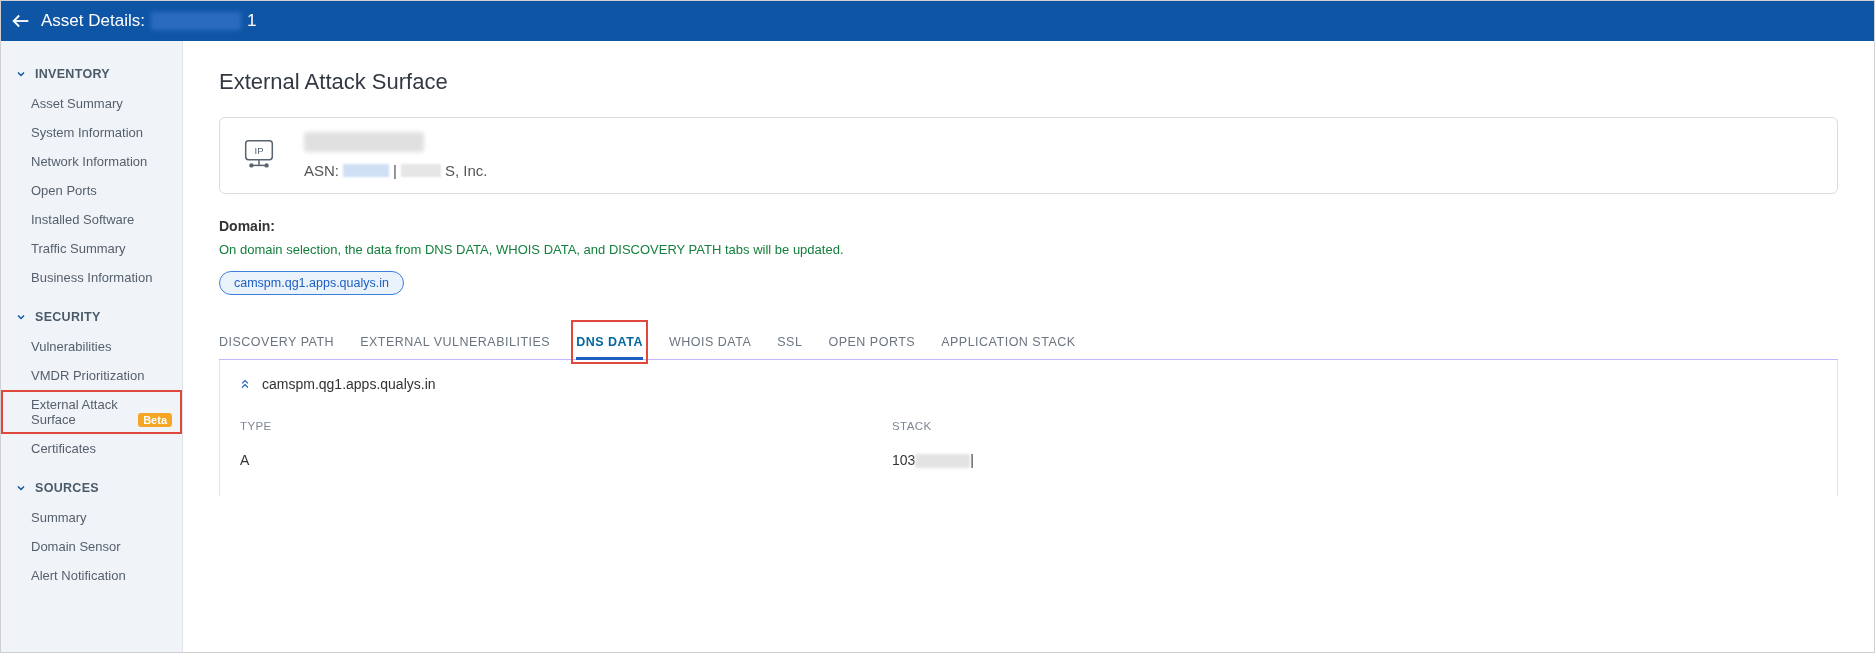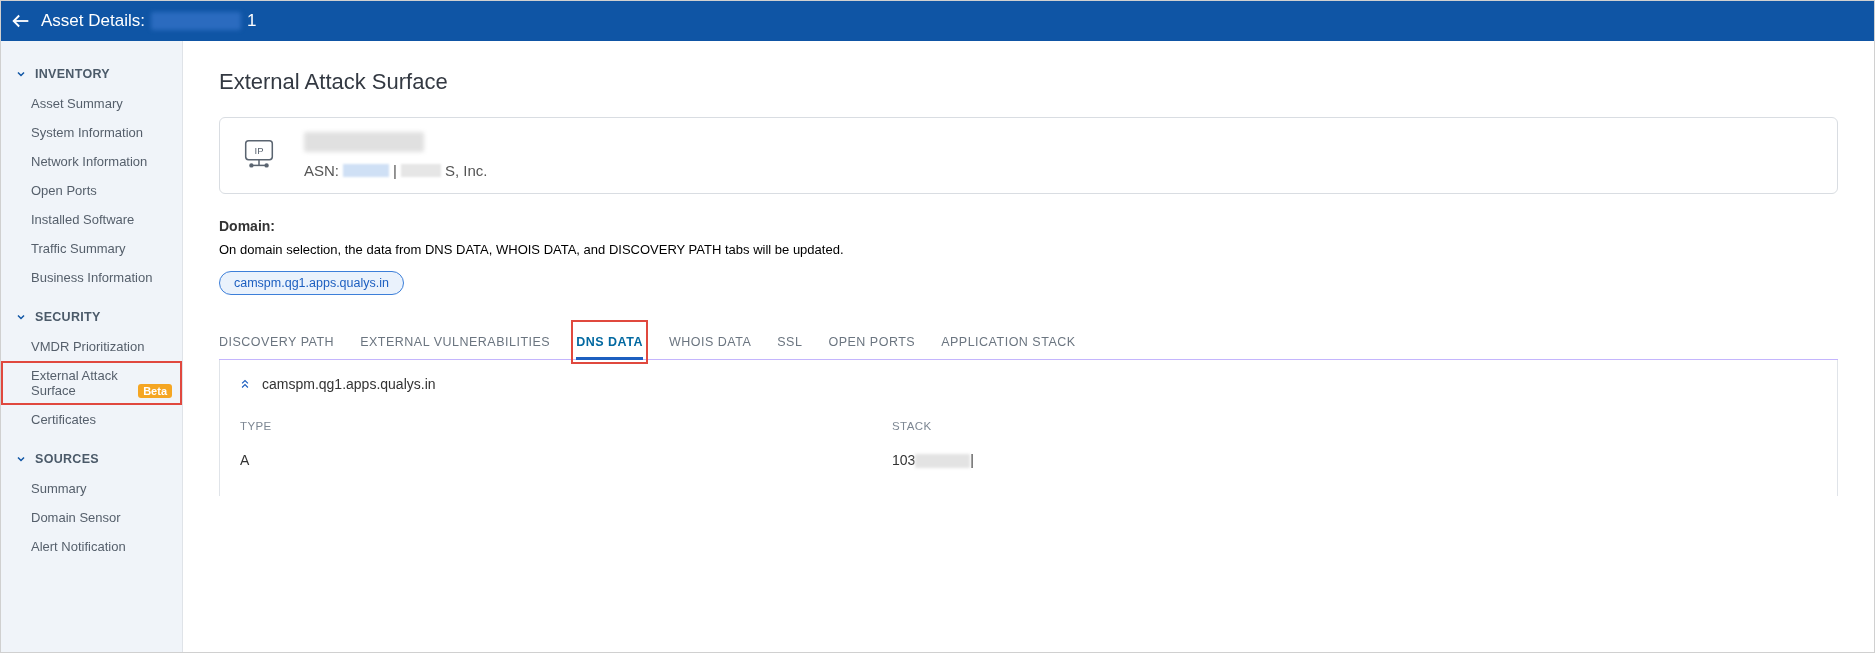--- a/index.html
+++ b/index.html
@@ -22,21 +22,21 @@
   .page-title { font-size: 22px; color:#333942; font-weight: 400; margin-bottom: 22px; }
   .info-card { border:1px solid #d9dde2; border-radius:6px; padding: 14px 18px; display:flex; align-items:center; gap:24px; }
   .ip-icon { width:42px; height:42px; display:flex; align-items:flex-start; justify-content:center;}
   .info-text .blur-ip { width:120px; height:20px; background:#e0e0e0; filter: blur(2px); border-radius:2px; margin-bottom:10px;}
   .info-text .asn-line{ font-size:15px; color:#555; display:flex; align-items:center; gap:4px;}
   .asn-blur{ display:inline-block; width:46px; height:13px; background:#cfe0f5; filter: blur(1px);}
   .org-blur{ display:inline-block; width:40px; height:13px; background:#e6e6e6; filter: blur(1px);}
 
   .domain-section { margin-top:24px; }
   .domain-label { font-size:14px; font-weight:600; color:#333; margin-bottom:4px;}
-  .domain-desc { font-size:13px; color:#000000; margin-bottom:14px;margin-top:8px;}
+  .domain-desc { font-size:13px; color:#15803d; margin-bottom:14px;margin-top:8px;}
   .domain-chip { display:inline-block; border:1px solid #3d7fd9; background:#eaf2fc; color:#1d5fc0; border-radius:14px; padding:4px 14px; font-size:12.5px; cursor:pointer;}
 
   .tabs { margin-top:30px; border-bottom:1px solid #c4b5fd; display:flex; gap:26px; }
   .tab { font-size:12.5px; letter-spacing:0.5px; color:#6b7580; padding: 10px 0; cursor:pointer; font-weight:500; position:relative;}
   .tab.active { color:#0369a1; font-weight:600; }
   .tab.active::after { content:''; position:absolute; left:0; right:0; bottom:-1px; height:3px; background:#1d5fc0;}
   .tab.highlight { outline:2px solid #e0483e; outline-offset:3px;}
 
   .panel { border:1px solid #e0e4e9; border-top:none; border-bottom:none; padding:16px 18px; }
   .exp-hdr { display:flex; align-items:center; gap:10px; font-size:14px; color:#333; cursor:pointer; margin-bottom:18px;}
@@ -93,20 +93,23 @@
     <div class="item">
         <span>Business Information</span>
       </div>
 
     <div class="group-hdr">
       <svg width="12" height="12" viewBox="0 0 24 24" fill="none" stroke="currentColor" stroke-width="3">
           <polyline points="6 9 12 15 18 9"></polyline>
         </svg>
       <span>SECURITY</span>
     </div>
+    <div class="item">
+        <span>Vulnerabilities</span>
+      </div>
     <div class="item">
         <span>VMDR Prioritization</span>
       </div>
     <div class="item active">
       <span>External Attack Surface</span>
       <span class="badge-beta">Beta</span>
     </div>
     <div class="item">
         <span>Certificates</span>
       </div>

